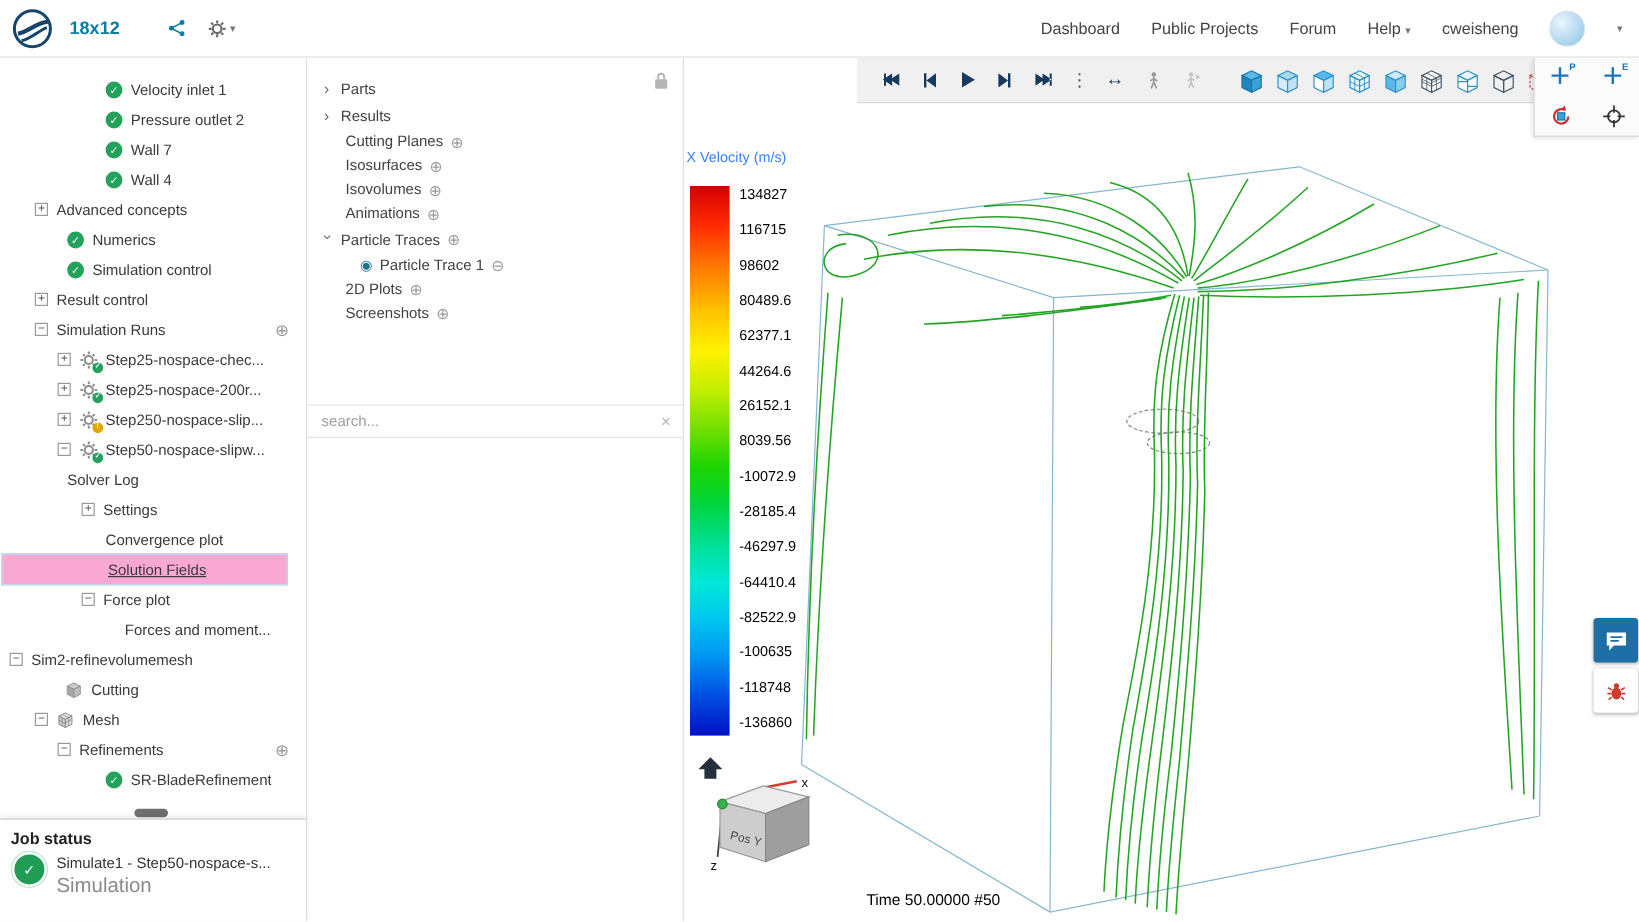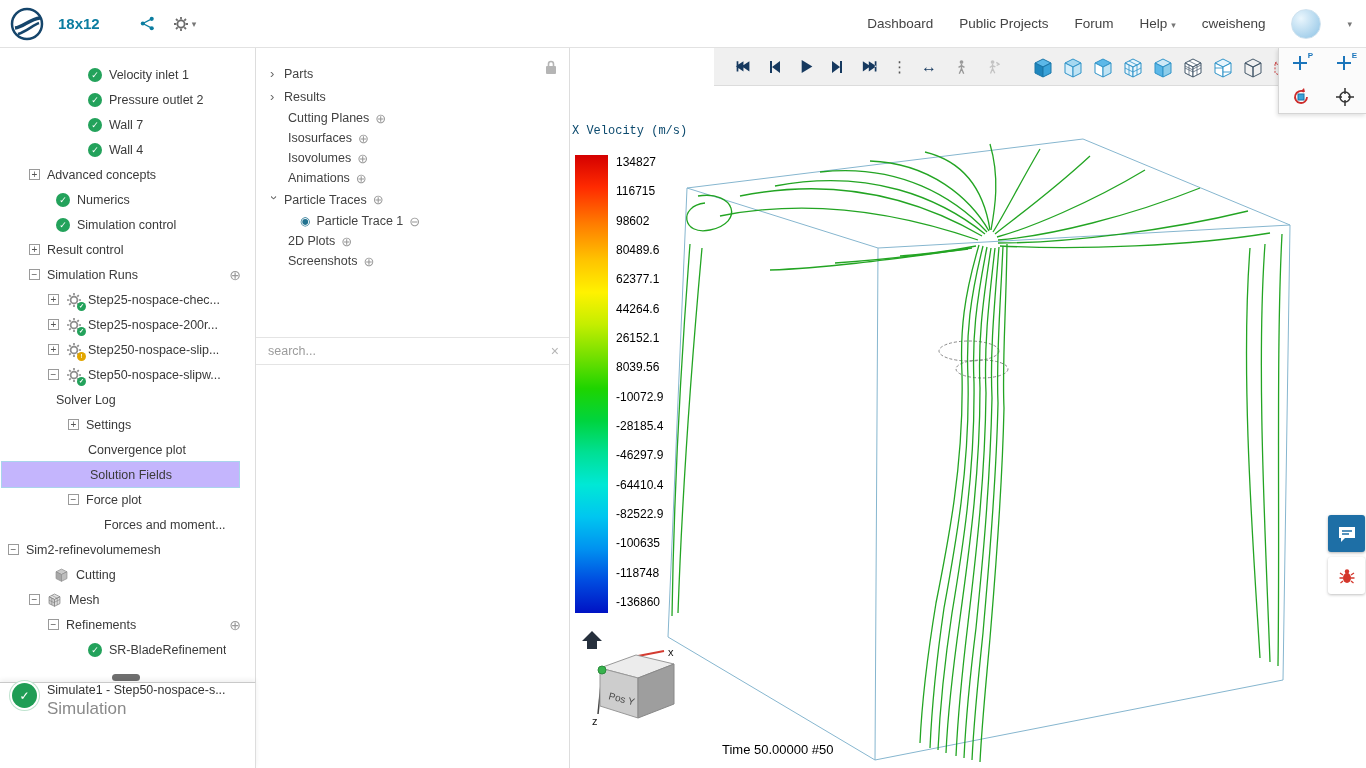--- a/index.html
+++ b/index.html
@@ -35,21 +35,21 @@
     display:inline-flex; align-items:center; justify-content:center;
     font-size:10px; line-height:1; color:#555; margin-right:7px; }
   .chk { width:14px; height:14px; border-radius:50%; background:#23a25b; color:#fff; flex:none;
     font-size:9px; display:inline-flex; align-items:center; justify-content:center; margin-right:7px; }
   .gear-ic { position:relative; width:16px; height:16px; flex:none; margin-right:6px; }
   .gear-ic .badge { position:absolute; right:-4px; bottom:-3px; width:9px; height:9px; border-radius:50%;
     color:#fff; font-size:6px; line-height:9px; text-align:center; font-weight:bold; }
   .badge.ok { background:#23a25b; }
   .badge.warn { background:#e2a600; }
   .plus-right { margin-left:auto; margin-right:14px; color:#9a9a9a; font-size:14px; flex:none; }
-  .sel { background:#c4b5fd; outline:1px solid #a9d4ec; }
+  .sel { background:#f9a8d4; outline:1px solid #a9d4ec;text-decoration:underline; }
   .mrow { display:flex; align-items:center; height:20px; font-size:12.5px; color:#424242;
     white-space:nowrap; cursor:pointer; }
   .chev { color:#666; font-size:13px; margin-right:6px; width:8px; flex:none; display:inline-block; }
   .chev.down { transform:rotate(90deg); }
   .pcirc { color:#9a9a9a; font-size:13px; margin-left:6px; }
   .eye { color:#20718f; font-size:12px; margin-right:6px; }
   #mid-lock { position:absolute; top:12px; right:12px; }
   #search-row { position:absolute; top:289px; left:0; right:0; height:28px;
     border-top:1px solid #e4e4e4; border-bottom:1px solid #e4e4e4;
     display:flex; align-items:center; padding:0 10px; }
@@ -74,21 +74,21 @@
   .tbi { width:28px; height:28px; display:inline-flex; align-items:center; justify-content:center;
     cursor:pointer; flex:none; }
   .tsep { color:#555; font-size:15px; margin:0 4px; }
   .cubes { display:flex; margin-left:18px; margin-right:96px; gap:2px; }
   #float-panel { position:absolute; top:0; right:0; width:88px; height:66px; background:#fbfbfb;
     border-left:1px solid #d5d5d5; border-bottom:1px solid #d5d5d5; box-shadow:-1px 2px 4px rgba(0,0,0,.12);
     display:grid; grid-template-columns:44px 44px; grid-template-rows:33px 33px; z-index:6; }
   #float-panel .tbi { margin:2px auto; position:relative; }
   .sup-letter { position:absolute; top:1px; right:2px; font-size:8px; color:#1b75bb; font-weight:bold; }
   
-  #legend-title { position:absolute; left:2px; top:76px; font-size:12px; color:#0c4a6e; z-index:4; white-space:nowrap;font-family:Liberation Mono, monospace; }
+  #legend-title { position:absolute; left:2px; top:76px; font-size:12px; color:#3b82f6; z-index:4; white-space:nowrap; }
   #color-bar { position:absolute; left:5px; top:107px; width:33px; height:458px; z-index:4;
     background:linear-gradient(to bottom,
       #d40000 0%, #ff2a00 7%, #ff7c00 15%, #ffc400 23%, #fff200 30%,
       #c4ee00 37%, #74e000 44%, #1ed400 51%, #00d43e 58%, #00e094 65%,
       #00e8d6 72%, #00c6f0 79%, #0092f0 86%, #004ce0 93%, #0012c4 100%); }
   #legend-labels { position:absolute; left:46px; top:108px; height:452px; display:flex;
     flex-direction:column; justify-content:space-between; z-index:4; }
   #legend-labels div { font-size:12px; color:#000; line-height:1; }
   
   #scene { position:absolute; left:0; top:0; width:100%; height:100%; z-index:1; pointer-events:none; }
@@ -287,20 +287,21 @@
     </div>
     <div class="row" style="padding-left:88px">
       <span class="chk">✓</span>
       <span class="lbl">SR-BladeRefinement</span>
     </div>
   </div>
   <div id="hthumb"></div>
 </div>
 
 <div id="job-status">
+  <div class="jtitle">Job status</div>
   <div class="jrow">
     <span class="jchk">✓</span>
     <span>
       <div class="jname">Simulate1 - Step50-nospace-s...</div>
       <div class="jtype">Simulation</div>
     </span>
   </div>
 </div>
 
 <div id="mid-panel">

